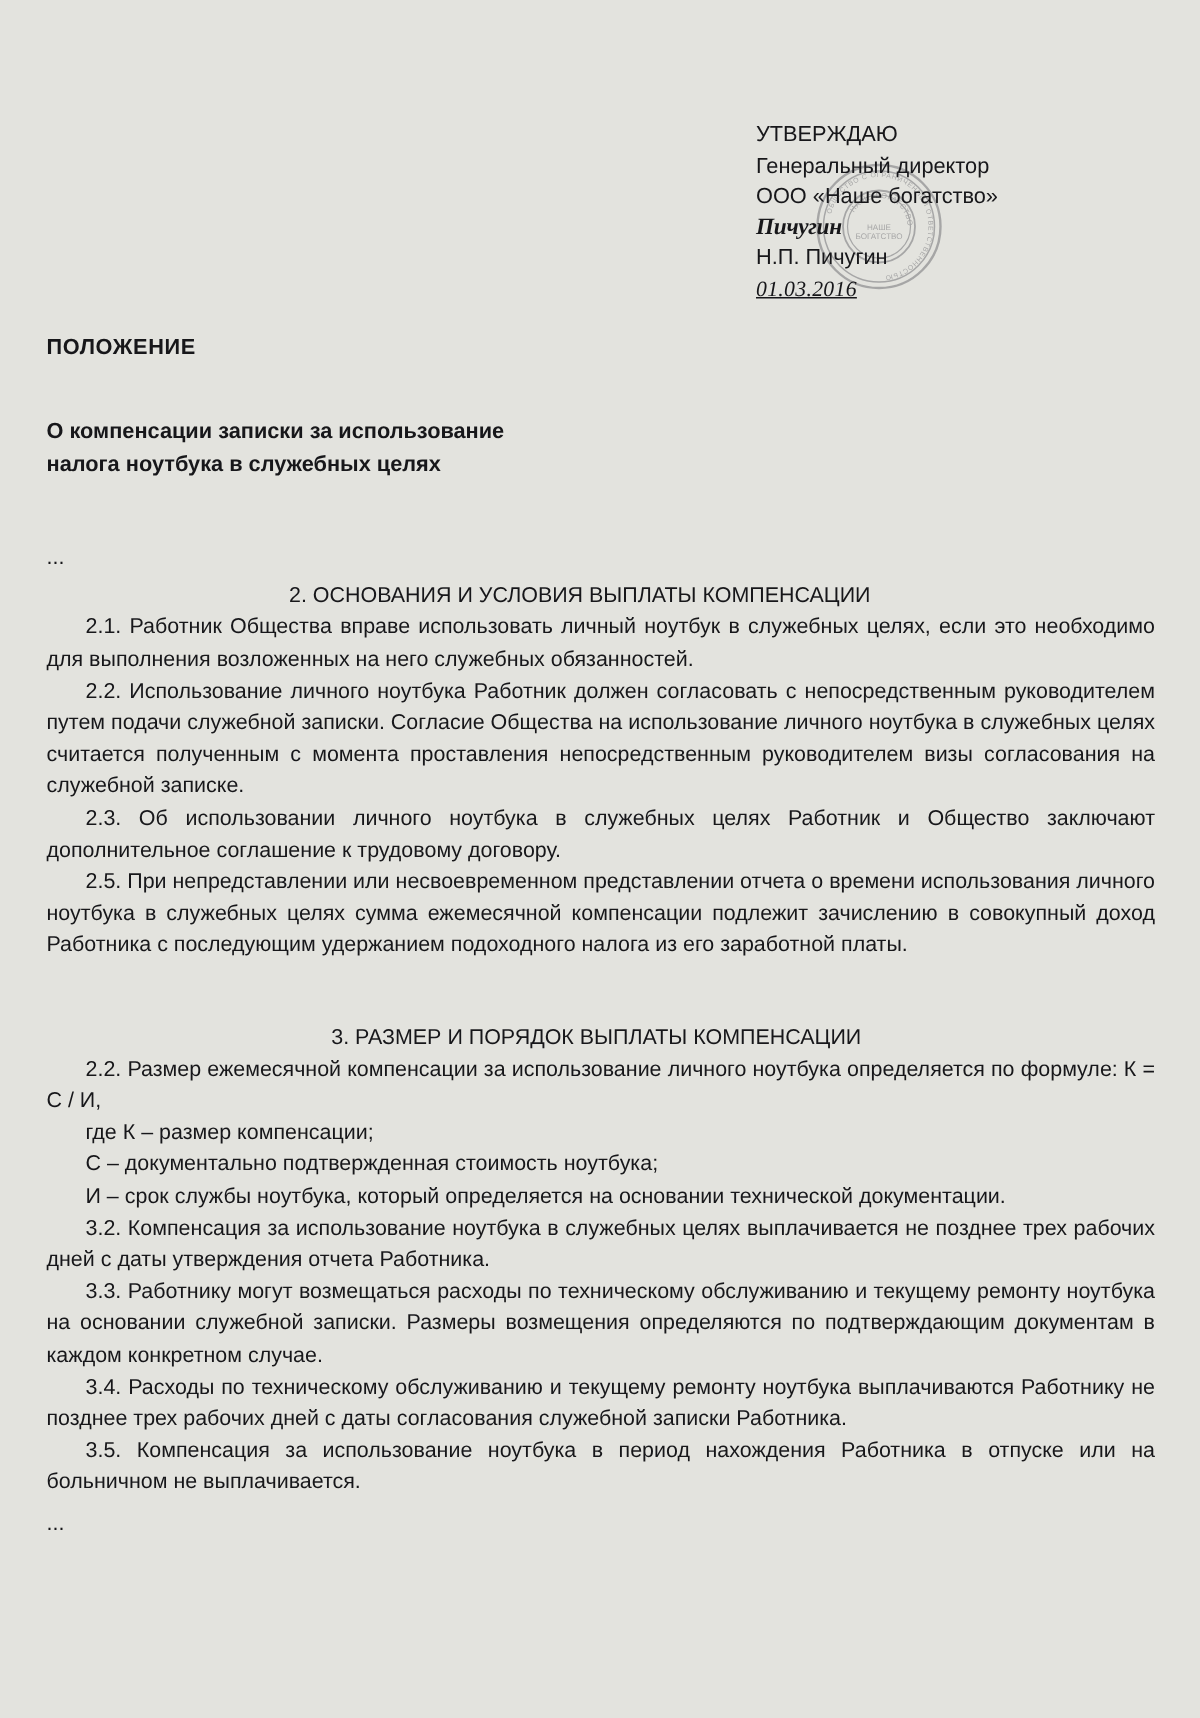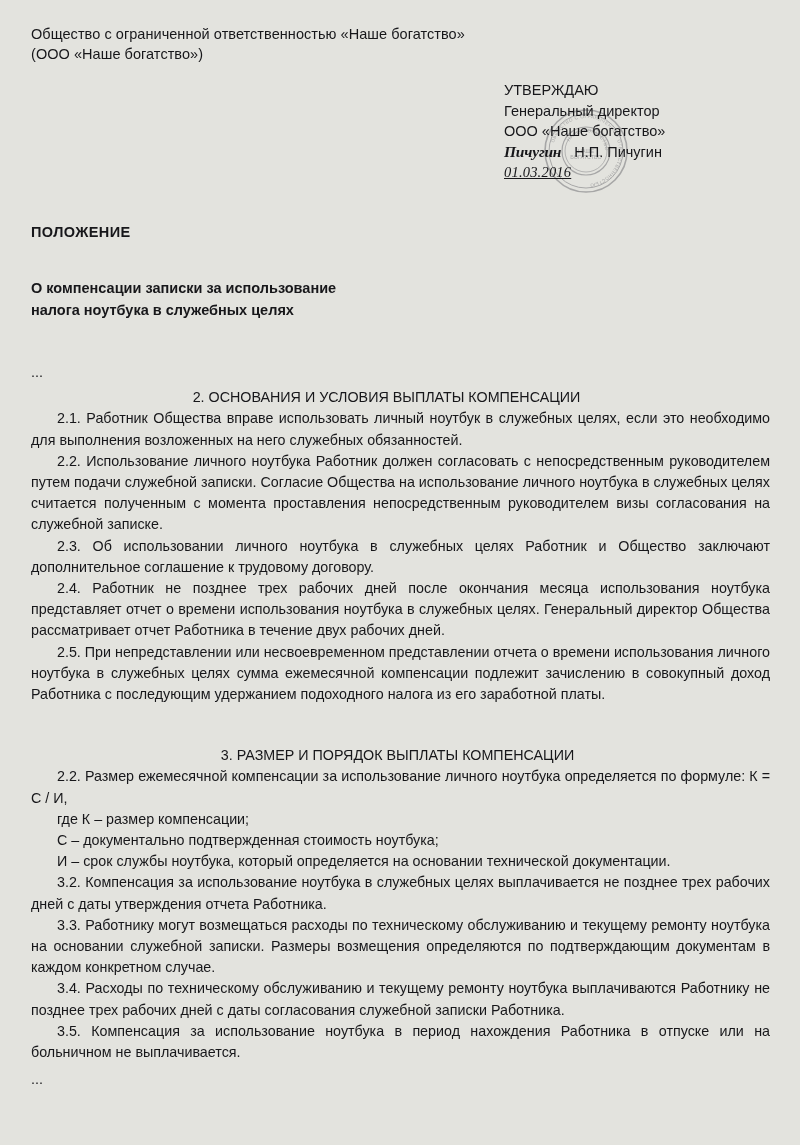--- a/index.html
+++ b/index.html
@@ -43,20 +43,21 @@
     top: 80px;
     width: 290px;
     font-size: 14.5px;
     line-height: 20.5px;
     z-index: 3;
   }
   .approval div { white-space: nowrap; }
   .sign-row {
     display: flex;
     align-items: baseline;
+    flex-direction: column;
   }
   .sign-script {
     font-family: "Liberation Serif", "DejaVu Serif", serif;
     font-style: italic;
     font-weight: bold;
     font-size: 15.5px;
     letter-spacing: -0.2px;
     margin-right: 13px;
   }
   .sign-date {
@@ -132,24 +133,20 @@
   p.para.sub {
     text-align: left;
     text-indent: 26px;
   }
 </style>
 </head>
 <body>
 
 <div class="page">
 
-  <div class="letterhead">
-    <div>Общество с ограниченной ответственностью «Наше богатство»</div>
-    <div>(ООО «Наше богатство»)</div>
-  </div>
 
   <div class="seal">
     <svg width="86" height="86" viewBox="0 0 86 86" xmlns="http://www.w3.org/2000/svg">
       <defs>
         <path id="arcOuter" d="M 43,43 m -33,0 a 33,33 0 1,1 66,0 a 33,33 0 1,1 -66,0"></path>
         <path id="arcInner" d="M 43,43 m -19,0 a 19,19 0 1,1 38,0 a 19,19 0 1,1 -38,0"></path>
       </defs>
       <circle cx="43" cy="43" r="41" fill="none" stroke="#6b6b70" stroke-width="1.6"></circle>
       <circle cx="43" cy="43" r="37" fill="none" stroke="#6b6b70" stroke-width="1"></circle>
       <circle cx="43" cy="43" r="24" fill="none" stroke="#6b6b70" stroke-width="1.2"></circle>
@@ -183,21 +180,20 @@
   </div>
 
   <div class="body">
 
     <p class="ellipsis">...</p>
 
     <p class="sec-head">2. ОСНОВАНИЯ И УСЛОВИЯ ВЫПЛАТЫ КОМПЕНСАЦИИ</p>
     <p class="para">2.1. Работник Общества вправе использовать личный ноутбук в служебных целях, если это необходимо для выполнения возложенных на него служебных обязанностей.</p>
     <p class="para">2.2. Использование личного ноутбука Работник должен согласовать с непосредственным ру­ководителем путем подачи служебной записки. Согласие Общества на использование личного ноутбука в служебных целях считается полученным с момента проставления непосредственным руководителем визы согласования на служебной записке.</p>
     <p class="para">2.3. Об использовании личного ноутбука в служебных целях Работник и Общество заключают дополнительное соглашение к трудовому договору.</p>
-    <p class="para">2.4. Работник не позднее трех рабочих дней после окончания месяца использования ноутбука представляет отчет о времени использования ноутбука в служебных целях. Генеральный директор Общества рассматривает отчет Работника в течение двух рабочих дней.</p>
     <p class="para">2.5. При непредставлении или несвоевременном представлении отчета о времени исполь­зования личного ноутбука в служебных целях сумма ежемесячной компенсации подлежит за­числению в совокупный доход Работника с последующим удержанием подоходного налога из его заработной платы.</p>
 
     <div class="gap"></div>
 
     <p class="sec-head s3">3. РАЗМЕР И ПОРЯДОК ВЫПЛАТЫ КОМПЕНСАЦИИ</p>
     <p class="para">2.2. Размер ежемесячной компенсации за использование личного ноутбука определяется по формуле: К = С / И,</p>
     <p class="para sub">где К – размер компенсации;</p>
     <p class="para sub">С – документально подтвержденная стоимость ноутбука;</p>
     <p class="para sub">И – срок службы ноутбука, который определяется на основании технической документации.</p>
     <p class="para">3.2. Компенсация за использование ноутбука в служебных целях выплачивается не позднее трех рабочих дней с даты утверждения отчета Работника.</p>

